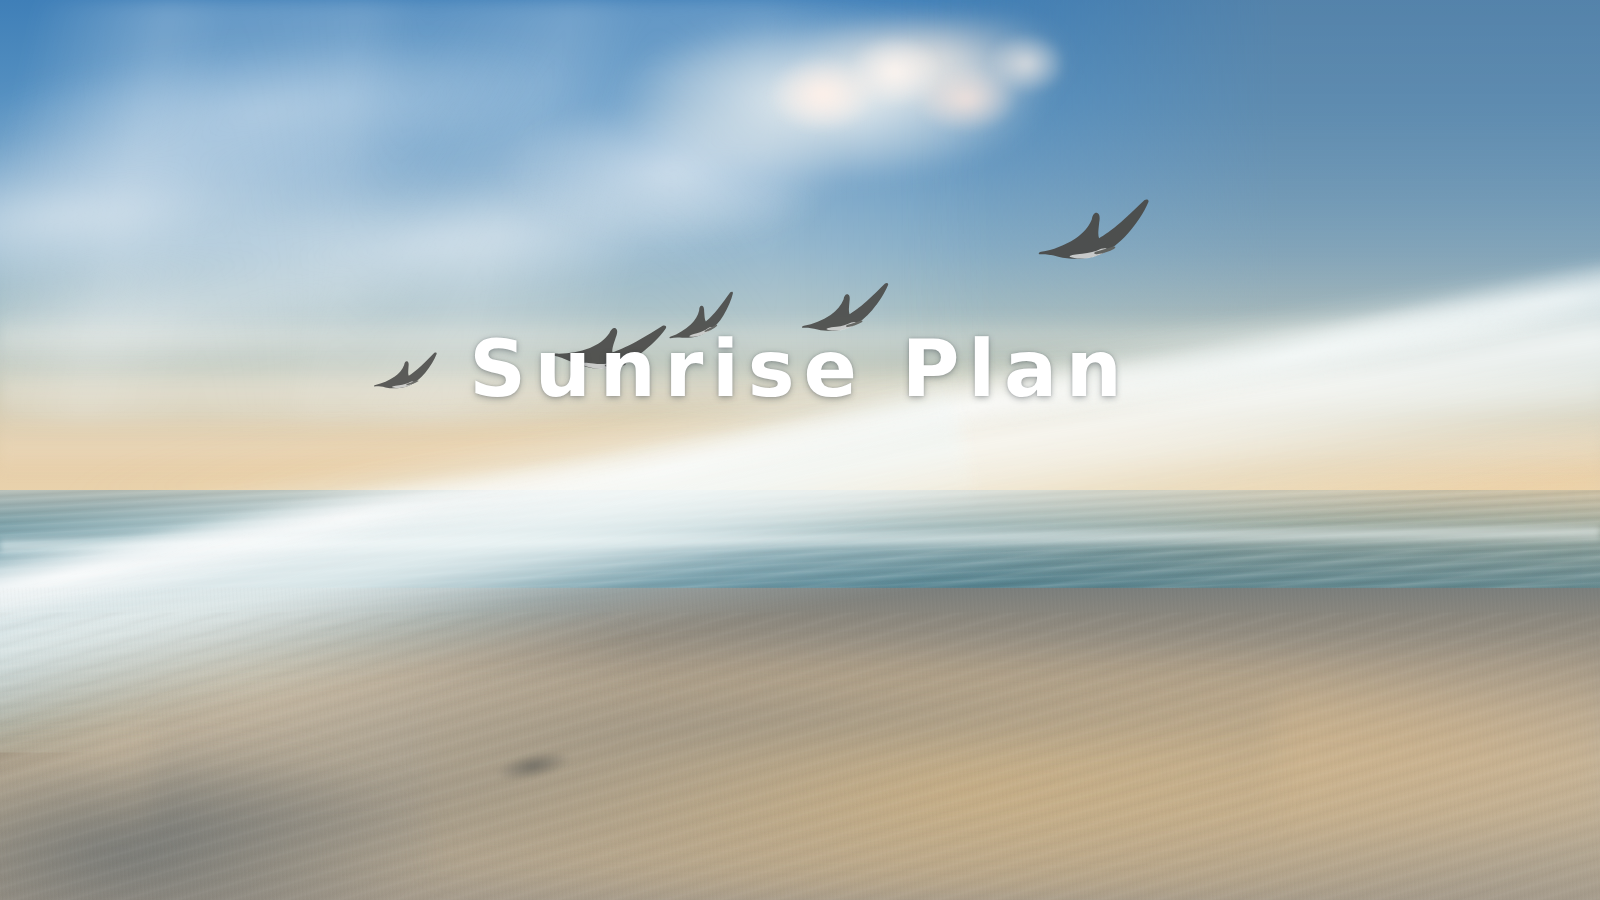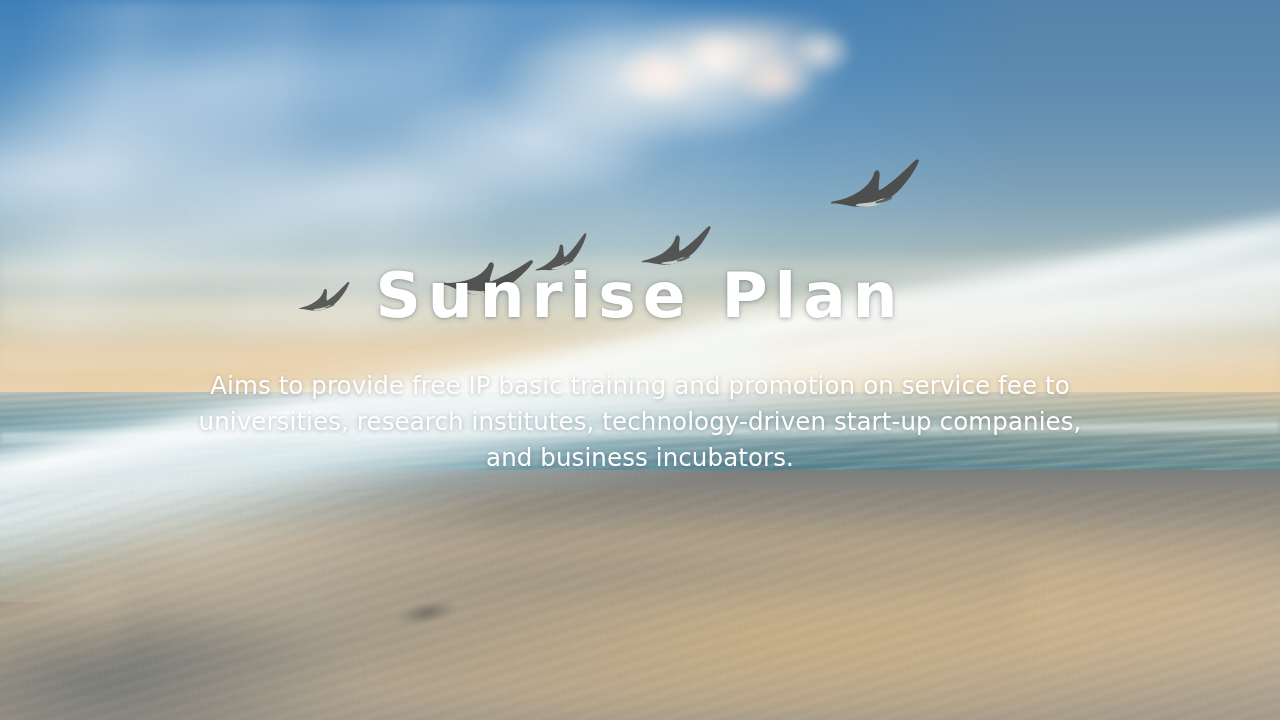--- a/index.html
+++ b/index.html
@@ -426,20 +426,15 @@
            C61 43.6 55 45 50 45.2 C47.4 45.2 47.4 43.6 50 43 Z" fill="#5e5e5a"></path>
 </svg>
         </div>
       </div>
   </div>
 
   <div class="text-block">
 
     <div class="title">Sunrise  Plan</div>
 
-    <div class="subtitle">
-      <span class="ln">Aims to provide free IP basic training and promotion on service fee to</span>
-      <span class="ln">universities, research institutes, technology-driven start-up companies,</span>
-      <span class="ln">and business incubators.</span>
-    </div>
 
   </div>
 </div>
 
 </body></html>

